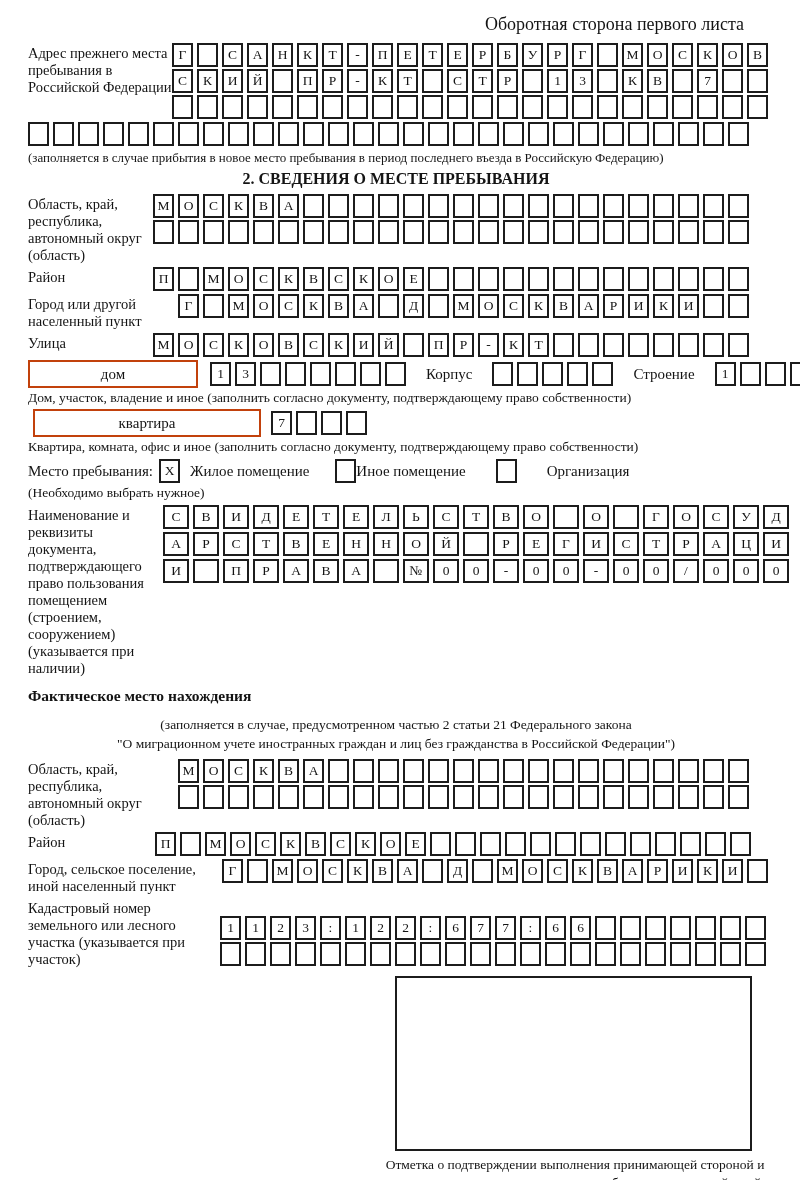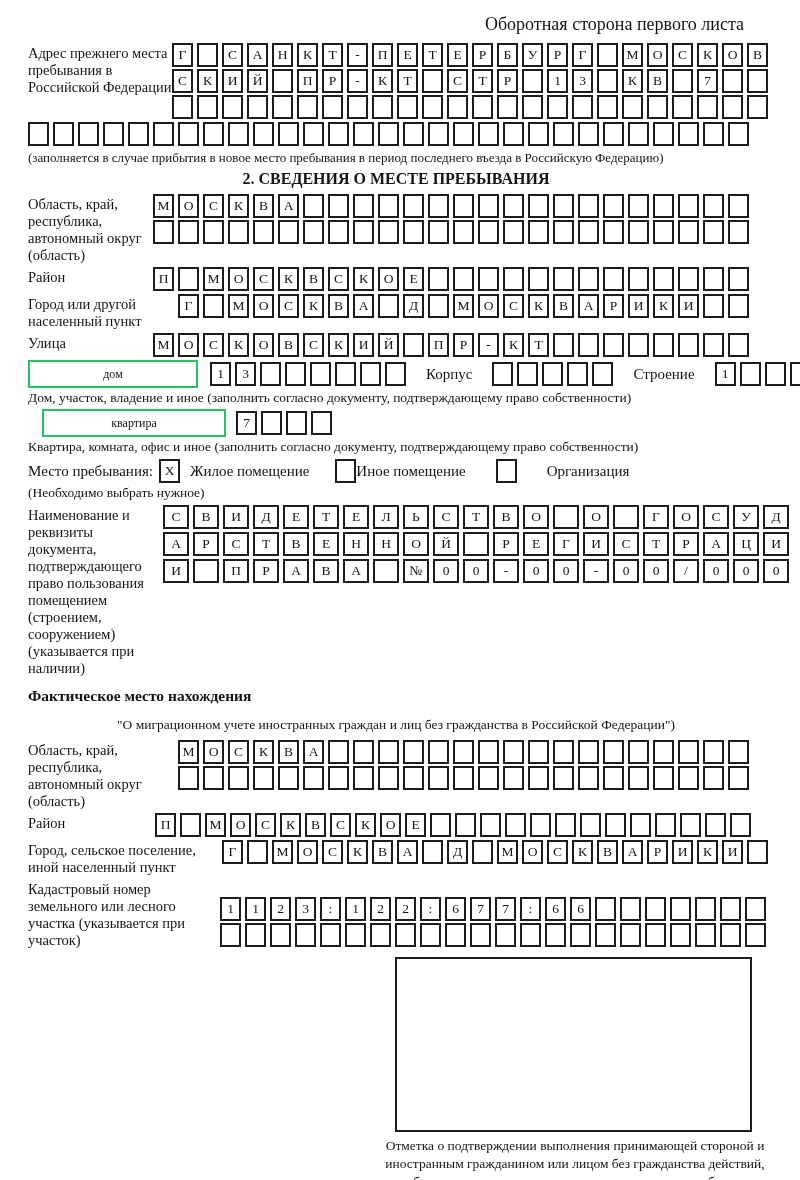--- a/index.html
+++ b/index.html
@@ -24,23 +24,23 @@
     display:flex; align-items:center; justify-content:center;
     font-size:13.5px; line-height:1;
   }
   .doc-rows .cell { width:26px; }
   .fullrow { margin:2px 0 4px 0; }
 
   .note-center { text-align:left; font-size:13px; margin:2px 0 4px; padding-right:30px; }
   .section-title { text-align:center; font-weight:bold; font-size:16px; margin:2px 0 6px; padding-right:30px; }
 
   .house-row { display:flex; align-items:center; margin:2px 0 2px; }
-  .widebox { height:28px; border:2px solid #22c55e; display:flex; align-items:center; justify-content:center; font-size:12px; flex-shrink:0; }
+  .widebox { height:28px; border:2px solid #c2410c; display:flex; align-items:center; justify-content:center; font-size:15px; flex-shrink:0; }
   .house-box { width:170px; margin-right:12px; }
-  .apt-box { width:184px; margin-left:14px; margin-right:10px; }
+  .apt-box { width:228px; margin-left:5px; margin-right:10px; }
   .inline-label { font-size:15px; margin:0 20px; }
   .field-note { font-size:13.5px; margin:1px 0 3px; }
 
   .stay-row { display:flex; align-items:center; font-size:15px; margin-top:4px; }
   .ml6{margin-left:6px}.ml10{margin-left:10px}.ml16{}
   .ml26{margin-left:26px}.ml30{margin-left:30px}
   .choose-note { text-align:left; font-size:13.5px; padding-right:120px; margin:2px 0 2px; }
 
   .doc-block { margin-top:4px; }
   .doc-rows { gap:3px; }
@@ -448,20 +448,21 @@
           <div class="cell">/</div>
           <div class="cell">0</div>
           <div class="cell">0</div>
           <div class="cell">0</div>
         </div>
     </div>
   </div>
 
   <div class="subtitle">Фактическое место нахождения</div>
   <div class="law-wrap">
+    <div class="law-note">(заполняется в случае, предусмотренном частью 2 статьи 21 Федерального закона</div>
     <div class="law-note">"О миграционном учете иностранных граждан и лиц без гражданства в Российской Федерации")</div>
   </div>
 
   <div class="form-row">
     <div class="label w150">Область, край, республика, автономный округ (область)</div>
     <div class="rows">
       <div class="cellrow">
           <div class="cell">М</div>
           <div class="cell">О</div>
           <div class="cell">С</div>

